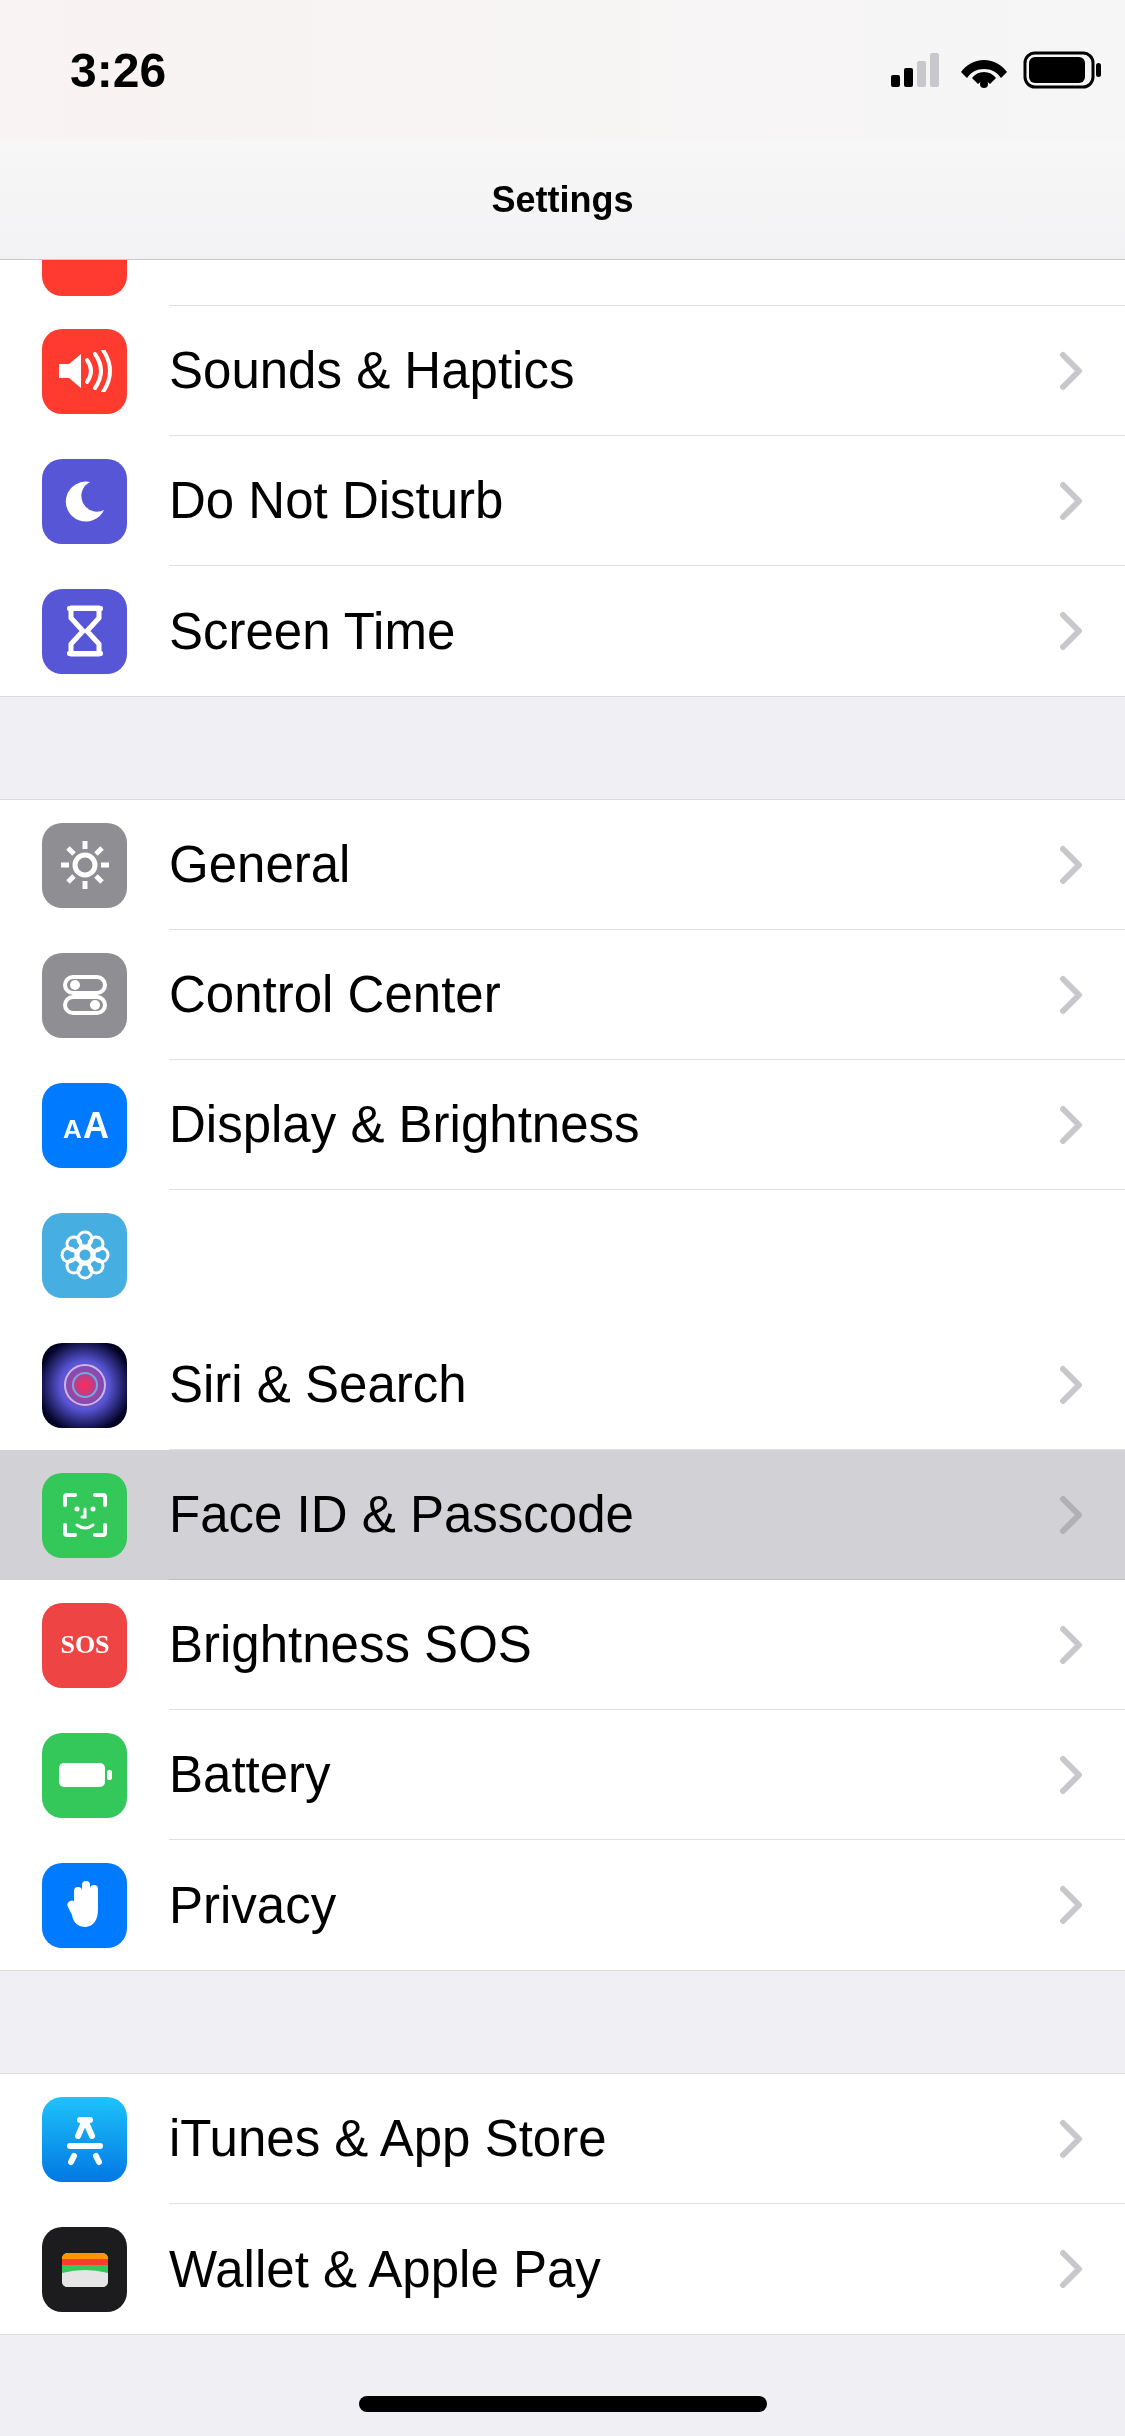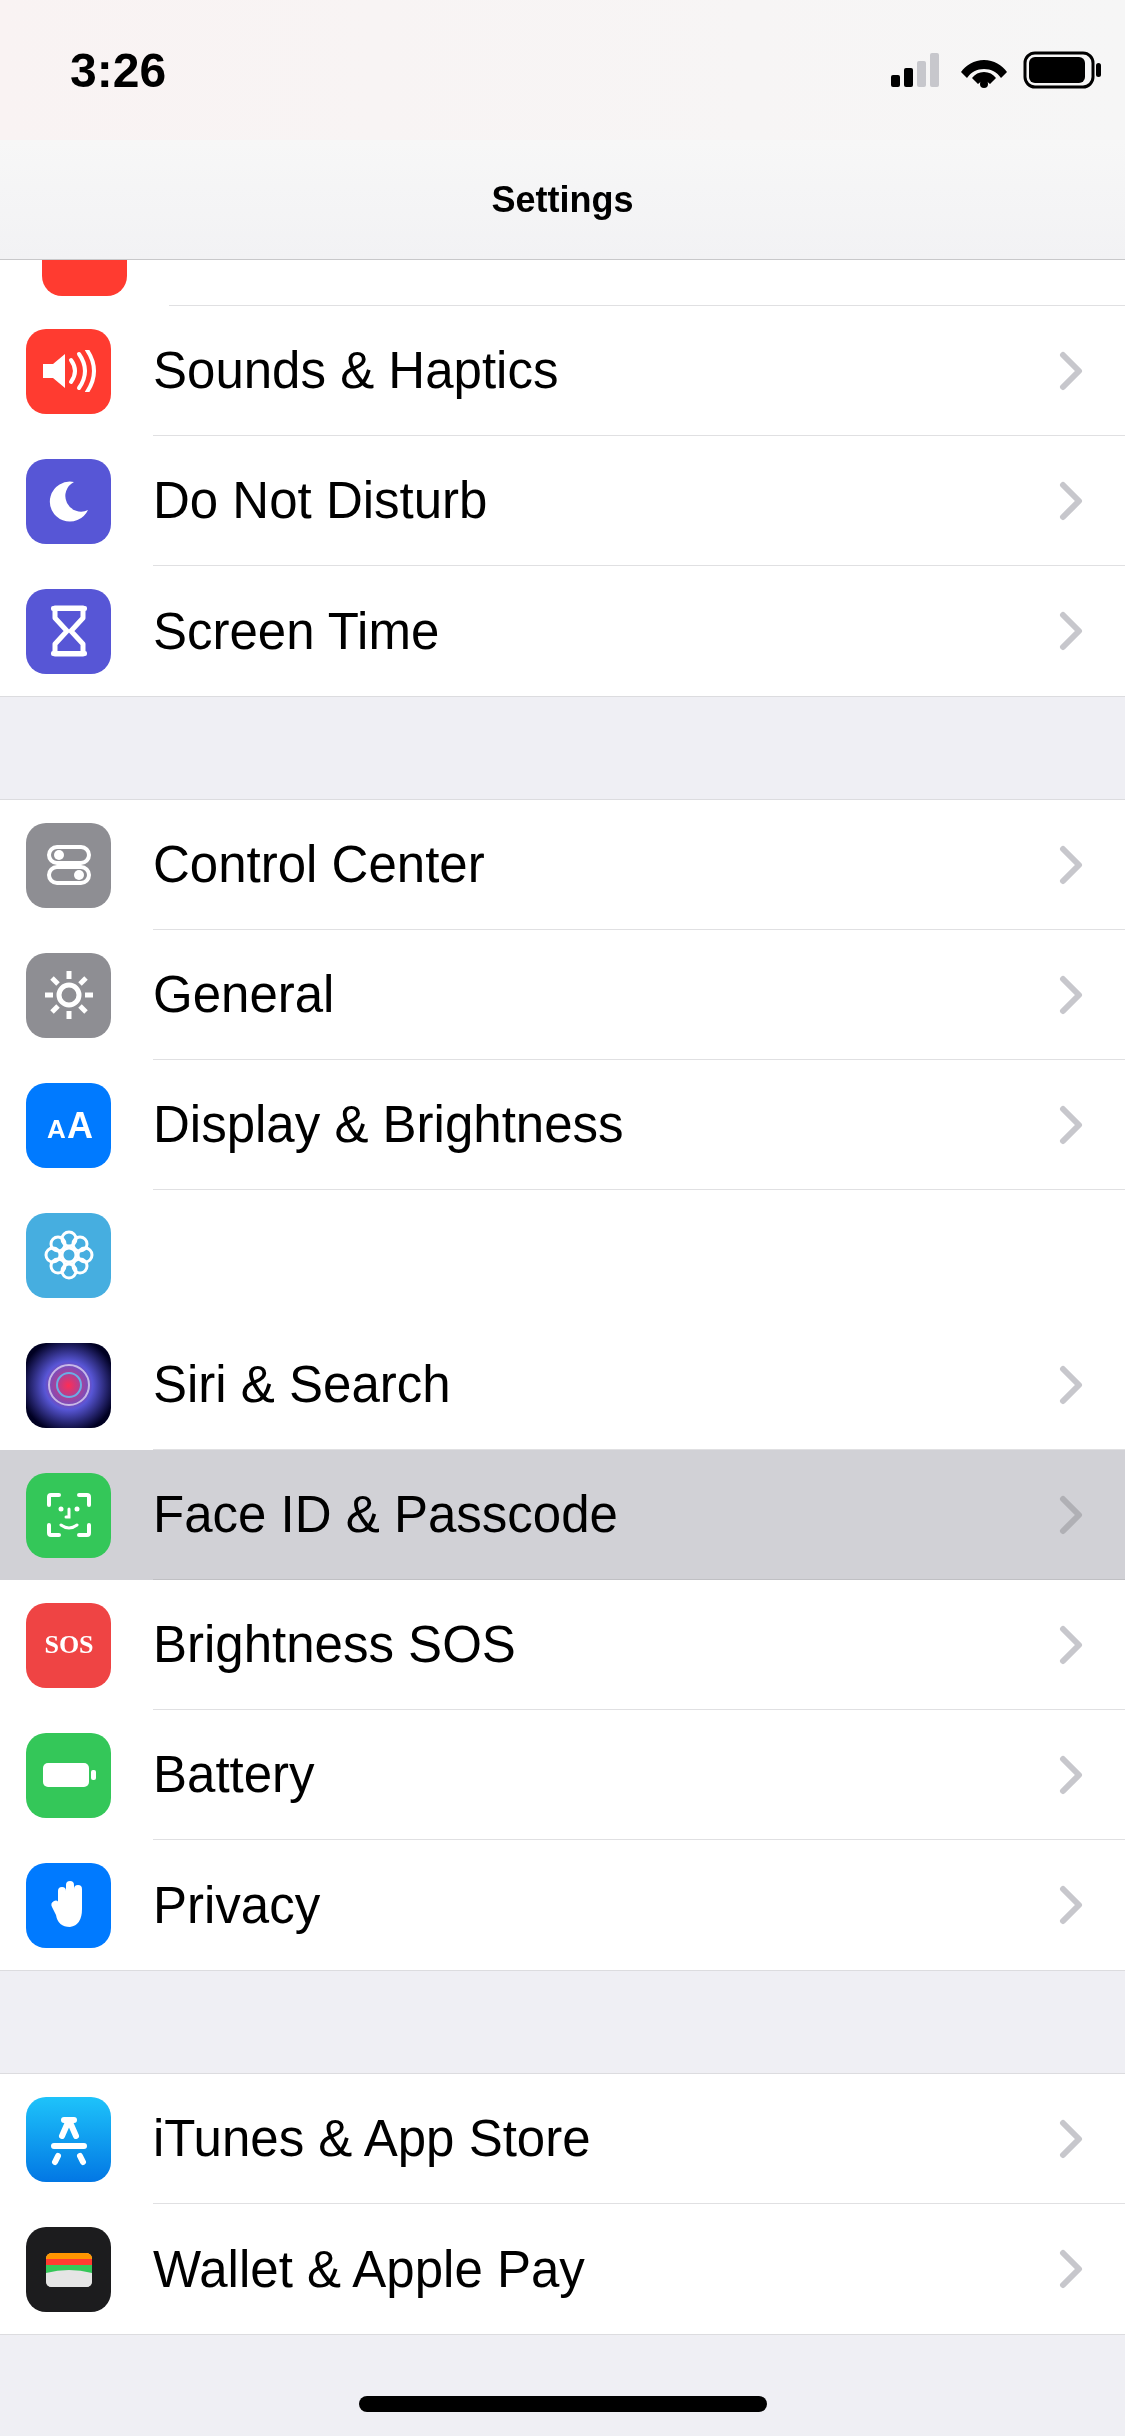--- a/index.html
+++ b/index.html
@@ -49,21 +49,21 @@
     .section-gap {
       height: 104px;
       background: #efeff4;
       border-top: 1px solid #dcdcdf;
       border-bottom: 1px solid #dcdcdf;
     }
     .row {
       display: flex;
       align-items: center;
       height: 130px;
-      padding-left: 26px;
+      padding-left: 42px;
       position: relative;
     }
     .row.highlighted {
       background: #d1d1d6;
     }
     .row .icon {
       width: 85px;
       height: 85px;
       border-radius: 20px;
       display: flex;
@@ -205,52 +205,52 @@
           <path d="M4 4 L20 20 L4 36" stroke="#c7c7cc" stroke-width="6" fill="none" stroke-linecap="round" stroke-linejoin="round"></path>
         </svg>
     </div>
   </div>
 
   <div class="section-gap"></div>
 
   <div class="row">
     <div class="icon" style="background:#8e8e93">
       <svg width="56" height="56" viewBox="0 0 56 56">
-          <rect x="8" y="10" width="40" height="16" rx="8" stroke="#fff" stroke-width="4" fill="none"></rect>
-          <circle cx="18" cy="18" r="5" fill="#fff"></circle>
-          <rect x="8" y="30" width="40" height="16" rx="8" stroke="#fff" stroke-width="4" fill="none"></rect>
-          <circle cx="38" cy="38" r="5" fill="#fff"></circle>
-        </svg>
-    </div>
-    <div class="label-wrap">
-      <span class="label">Control Center</span>
-      <svg class="chevron" width="24" height="40" viewBox="0 0 24 40">
-          <path d="M4 4 L20 20 L4 36" stroke="#c7c7cc" stroke-width="6" fill="none" stroke-linecap="round" stroke-linejoin="round"></path>
-        </svg>
-    </div>
-  </div>
-
-  <div class="row">
-    <div class="icon" style="background:#8e8e93">
-      <svg width="56" height="56" viewBox="0 0 56 56">
           <circle cx="28" cy="28" r="10" stroke="#fff" stroke-width="5" fill="none"></circle>
           <g stroke="#fff" stroke-width="5">
             <line x1="28" y1="4" x2="28" y2="12"></line>
             <line x1="28" y1="44" x2="28" y2="52"></line>
             <line x1="4" y1="28" x2="12" y2="28"></line>
             <line x1="44" y1="28" x2="52" y2="28"></line>
             <line x1="11" y1="11" x2="17" y2="17"></line>
             <line x1="39" y1="39" x2="45" y2="45"></line>
             <line x1="11" y1="45" x2="17" y2="39"></line>
             <line x1="39" y1="17" x2="45" y2="11"></line>
           </g>
         </svg>
     </div>
     <div class="label-wrap">
       <span class="label">General</span>
+      <svg class="chevron" width="24" height="40" viewBox="0 0 24 40">
+          <path d="M4 4 L20 20 L4 36" stroke="#c7c7cc" stroke-width="6" fill="none" stroke-linecap="round" stroke-linejoin="round"></path>
+        </svg>
+    </div>
+  </div>
+
+  <div class="row">
+    <div class="icon" style="background:#8e8e93">
+      <svg width="56" height="56" viewBox="0 0 56 56">
+          <rect x="8" y="10" width="40" height="16" rx="8" stroke="#fff" stroke-width="4" fill="none"></rect>
+          <circle cx="18" cy="18" r="5" fill="#fff"></circle>
+          <rect x="8" y="30" width="40" height="16" rx="8" stroke="#fff" stroke-width="4" fill="none"></rect>
+          <circle cx="38" cy="38" r="5" fill="#fff"></circle>
+        </svg>
+    </div>
+    <div class="label-wrap">
+      <span class="label">Control Center</span>
       <svg class="chevron" width="24" height="40" viewBox="0 0 24 40">
           <path d="M4 4 L20 20 L4 36" stroke="#c7c7cc" stroke-width="6" fill="none" stroke-linecap="round" stroke-linejoin="round"></path>
         </svg>
     </div>
   </div>
 
   <div class="row">
     <div class="icon" style="background:#007aff">
       <svg width="60" height="42" viewBox="0 0 60 42">
           <text x="8" y="34" font-size="26" font-weight="600" fill="#fff">A</text>

